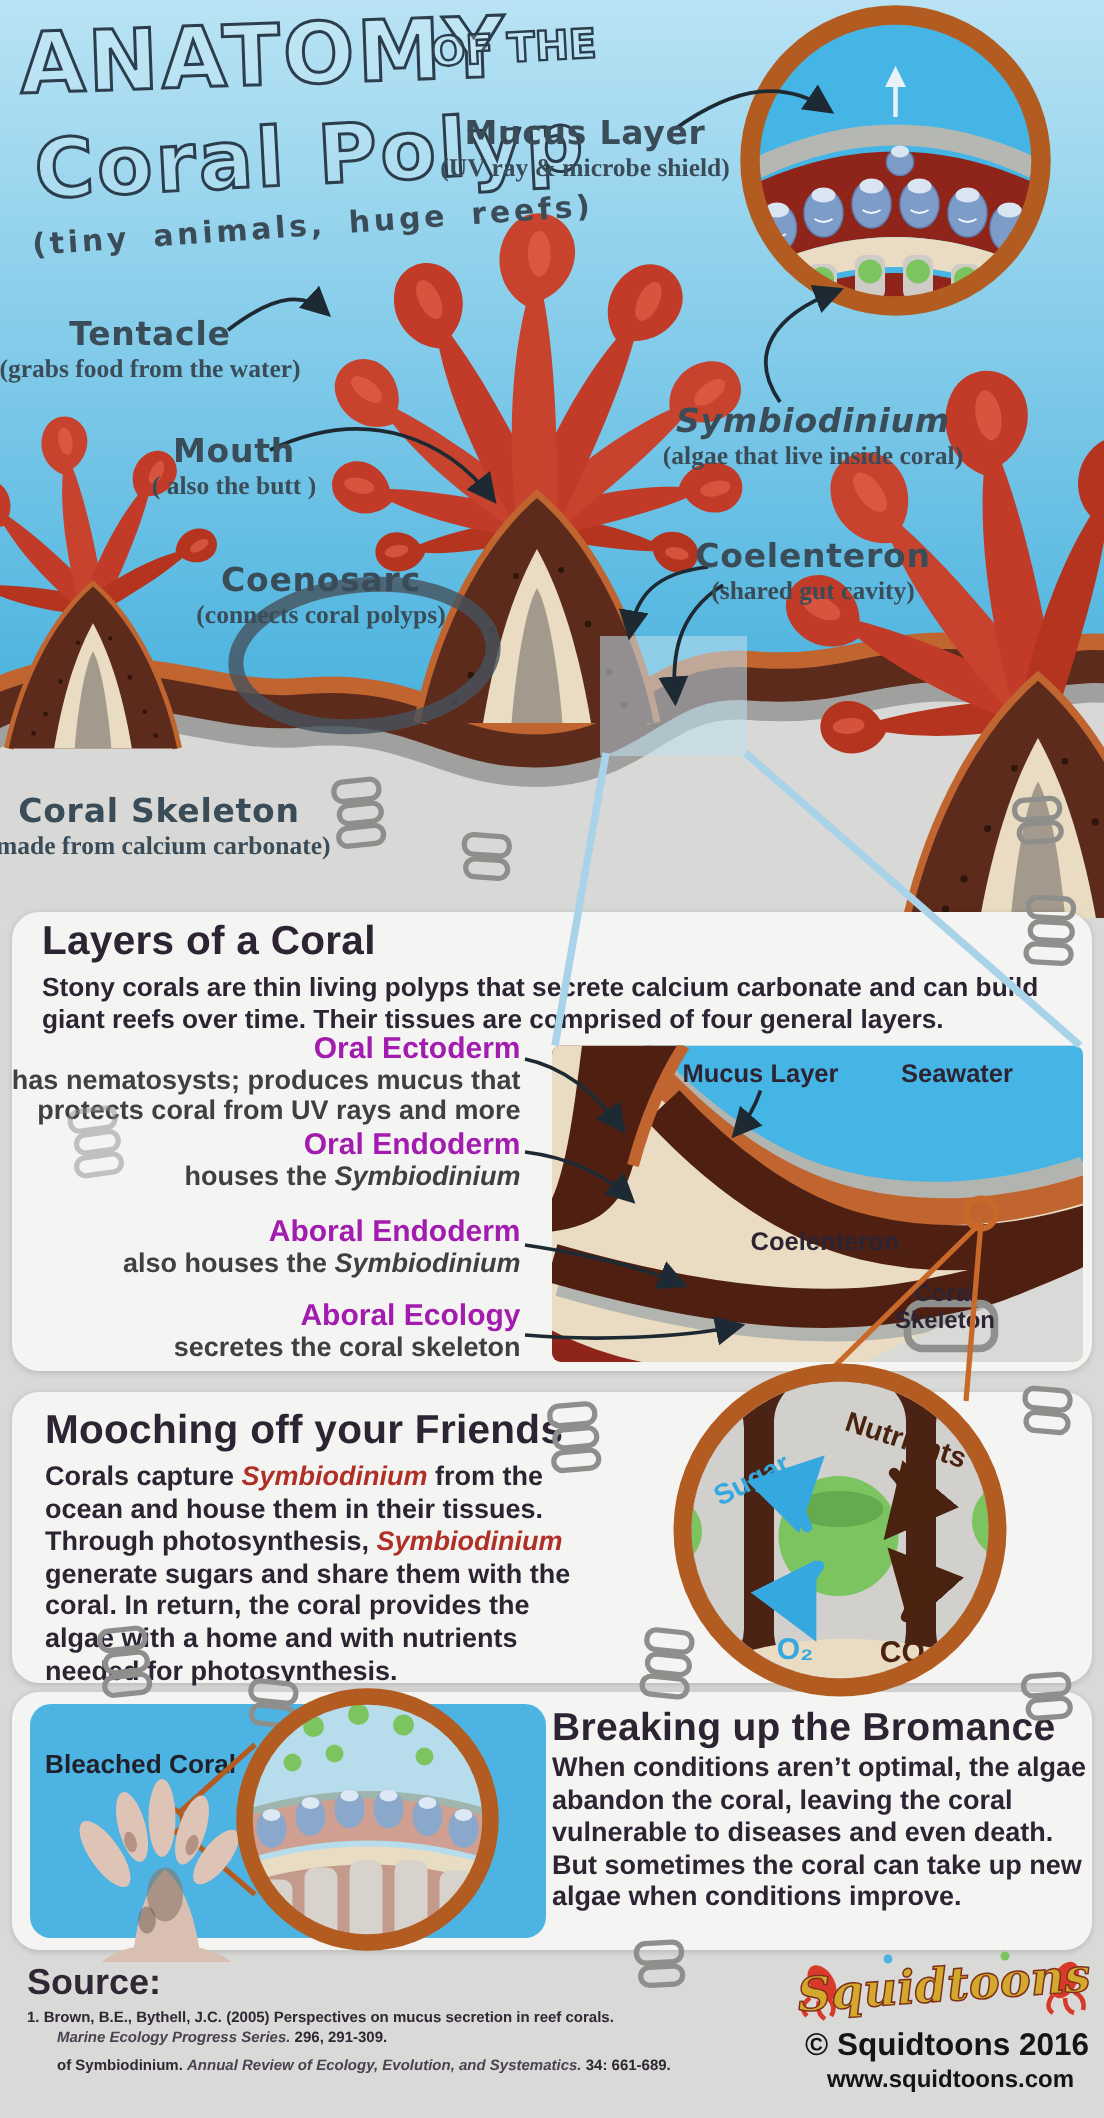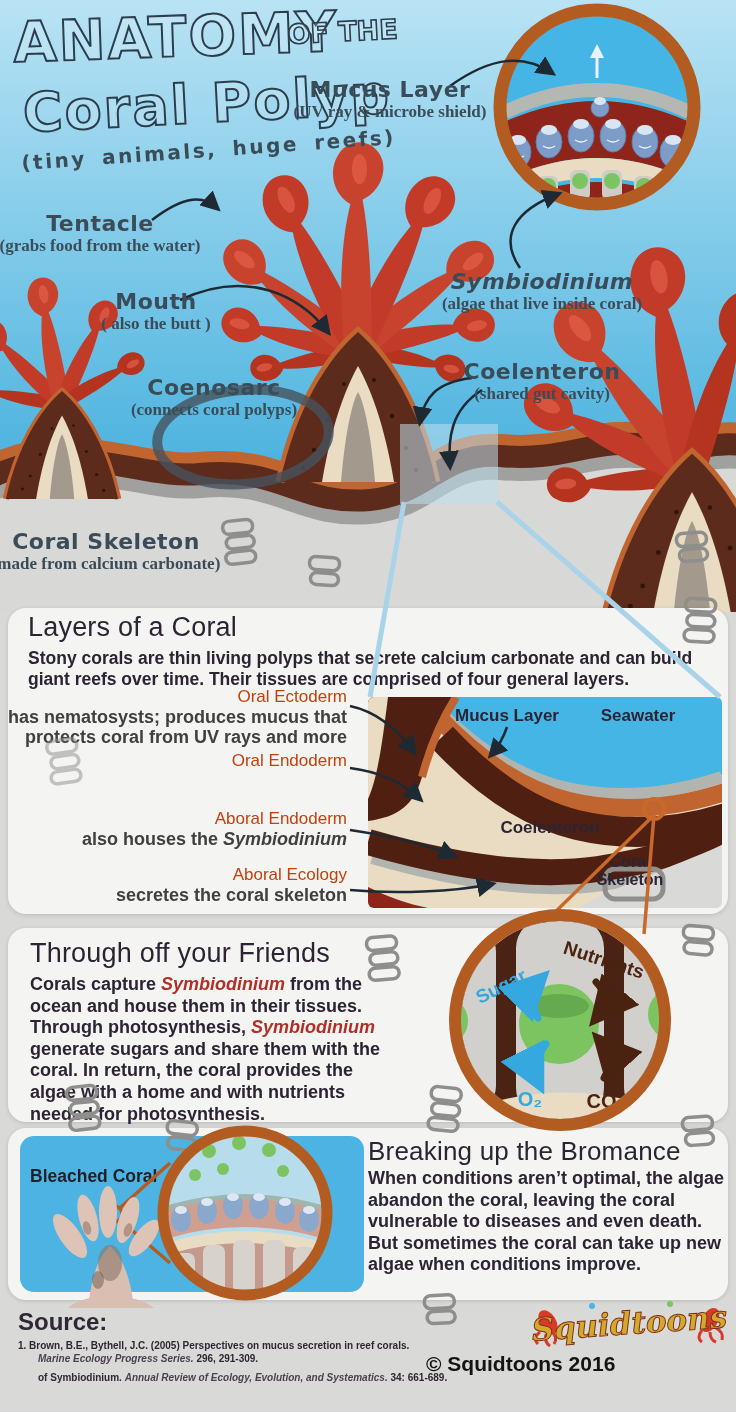--- a/index.html
+++ b/index.html
@@ -7,33 +7,33 @@
        font-family:"Liberation Sans",sans-serif;overflow:hidden;}
   #page{position:absolute;left:0;top:0;width:736px;height:1412px;overflow:hidden;}
   .abs{position:absolute;}
   .panel{position:absolute;background:#f4f4f2;border-radius:18px;
          box-shadow:0 1px 4px rgba(0,0,0,.15);}
   .hand{font-family:"DejaVu Sans",sans-serif;font-weight:700;color:#3a4c58;
         text-align:center;line-height:1.08;transform:translateX(-50%);}
   .hand .nm{font-size:22px;letter-spacing:.5px;display:block;}
   .hand .ds{font-size:17px;display:block;margin-top:1px;font-family:Liberation Serif, serif;}
   .ital{font-style:italic;}
-  .h2{font-weight:400;color:#2d2433;font-size:27px;letter-spacing:.2px;
+  .h2{font-weight:700;color:#2d2433;font-size:27px;letter-spacing:.2px;
       font-family:"Liberation Sans",sans-serif;}
   .body-txt{font-weight:700;color:#2d2433;font-size:18px;line-height:1.2;}
   .red-i{color:#b03028;font-style:italic;font-weight:700;}
   .layer-item{position:absolute;left:2px;width:345px;text-align:right;}
-  .layer-name{font-size:17px;font-weight:400;color:#c2410c;line-height:1.1;}
+  .layer-name{font-size:20px;font-weight:700;color:#a21caf;line-height:1.1;}
   .layer-desc{font-size:18px;font-weight:700;color:#404040;line-height:1.12;}
   .src{color:#2f2733;}
   .src-h{font-size:24px;font-weight:700;}
   .ref{font-size:10px;font-weight:700;line-height:1.3;}
   .ref .jr{font-style:italic;font-weight:600;color:#4a4250;}
   .ref .ind{display:block;margin-left:20px;}
-  .foot-c{font-size:21px;font-weight:800;color:#141414;}
+  .foot-c{font-size:21px;font-weight:800;color:#141414;text-align:right;}
   .foot-w{font-size:16px;font-weight:700;color:#141414;text-align:right;}
   .bleach-lb{font-size:17.5px;font-weight:700;color:#1f2029;}
   svg{display:block;}
 </style>
 </head>
 <body>
 
 <div id="page">
 
   <svg class="abs" style="left:0;top:0;" width="736" height="612" viewBox="0 0 736 612" xmlns="http://www.w3.org/2000/svg" xmlns:xlink="http://www.w3.org/1999/xlink">
@@ -218,20 +218,21 @@
 
   <div class="abs h2" style="left:28px;top:612px;width:400px;">Layers of a Coral</div>
   <div class="abs body-txt" style="left:28px;top:648px;width:702px;font-size:17.5px;">Stony corals are thin living polyps that secrete calcium carbonate and can build giant reefs over time. Their tissues are comprised of four general layers.</div>
 
   <div class="layer-item" style="top:688px;">
     <div class="layer-name">Oral Ectoderm</div>
     <div class="layer-desc"><span>has nematosysts; produces mucus that protects coral from UV rays and more</span><span class="ital"></span></div>
   </div>
   <div class="layer-item" style="top:752px;">
     <div class="layer-name">Oral Endoderm</div>
+    <div class="layer-desc"><span>houses the </span><span class="ital">Symbiodinium</span></div>
   </div>
   <div class="layer-item" style="top:810px;">
     <div class="layer-name">Aboral Endoderm</div>
     <div class="layer-desc"><span>also houses the </span><span class="ital">Symbiodinium</span></div>
   </div>
   <div class="layer-item" style="top:866px;">
     <div class="layer-name">Aboral Ecology</div>
     <div class="layer-desc"><span>secretes the coral skeleton</span><span class="ital"></span></div>
   </div>
 
@@ -263,21 +264,21 @@
       <text x="139" y="24" font-size="17">Mucus Layer</text>
       <text x="270" y="24" font-size="17">Seawater</text>
       <text x="182" y="136" font-size="17">Coelenteron</text>
       <text x="262" y="170" font-size="16">Coral</text>
       <text x="262" y="188" font-size="16">Skeleton</text>
     </g>
     <path d="M139,30 C135,42 130,50 123,58" fill="none" stroke="#1e2a33" stroke-width="2.5" marker-end="url(#ab2)"></path>
     <circle cx="286" cy="112" r="10" fill="none" stroke="#c8692a" stroke-width="4"></circle>
   </svg>
 
-  <div class="abs h2" style="left:30px;top:938px;width:420px;">Through off your Friends</div>
+  <div class="abs h2" style="left:30px;top:938px;width:420px;">Mooching off your Friends</div>
   <div class="abs body-txt" style="left:30px;top:974px;width:356px;">
     <span>Corals capture </span><span class="red-i">Symbiodinium</span><span> from the ocean and house them in their tissues. Through photosynthesis, </span><span class="red-i">Symbiodinium</span><span> generate sugars and share them with the coral. In return, the coral provides the algae with a home and with nutrients needed for photosynthesis.</span>
   </div>
 
   <div class="abs body-txt" style="left:368px;top:1168px;width:368px;">When conditions aren’t optimal, the algae abandon the coral, leaving the coral vulnerable to diseases and even death. But sometimes the coral can take up new algae when conditions improve.</div>
   <div class="abs h2" style="left:368px;top:1136px;width:360px;font-size:26px;">Breaking up the Bromance</div>
   <div class="abs bleach-lb" style="left:30px;top:1166px;width:180px;">Bleached Coral</div>
 
   <svg class="abs" style="left:0;top:0;pointer-events:none;" width="736" height="1412" viewBox="0 0 736 1412" xmlns="http://www.w3.org/2000/svg" xmlns:xlink="http://www.w3.org/1999/xlink">
     <defs>
@@ -451,14 +452,15 @@
       <ellipse cx="18" cy="26" rx="8" ry="13" transform="rotate(-32 18 26)"></ellipse>
       <path d="M10,36 q-8,6 -2,12 M16,38 q-2,8 4,12 M22,36 q6,6 2,12" stroke="#d83a2a" stroke-width="3" fill="none"></path>
       <ellipse cx="180" cy="24" rx="8" ry="13" transform="rotate(28 180 24)"></ellipse>
       <path d="M172,34 q-6,8 0,12 M180,36 q0,8 6,10 M186,32 q8,4 6,12" stroke="#d83a2a" stroke-width="3" fill="none"></path>
     </g>
     <circle cx="62" cy="10" r="3" fill="#4db3e2"></circle>
       <circle cx="140" cy="8" r="3" fill="#7cc460"></circle>
     <text x="100" y="38" text-anchor="middle" font-family="DejaVu Serif, serif" font-style="italic" font-weight="bold" font-size="31" fill="#d2a92c" stroke="#80301a" stroke-width="1" transform="rotate(-4 100 38)">Squidtoons</text>
   </svg>
   <div class="abs foot-c" style="left:426px;top:1352px;width:300px;">© Squidtoons 2016</div>
+  <div class="abs foot-w" style="left:426px;top:1378px;width:290px;">www.squidtoons.com</div>
 
 </div>
 
 </body></html>

